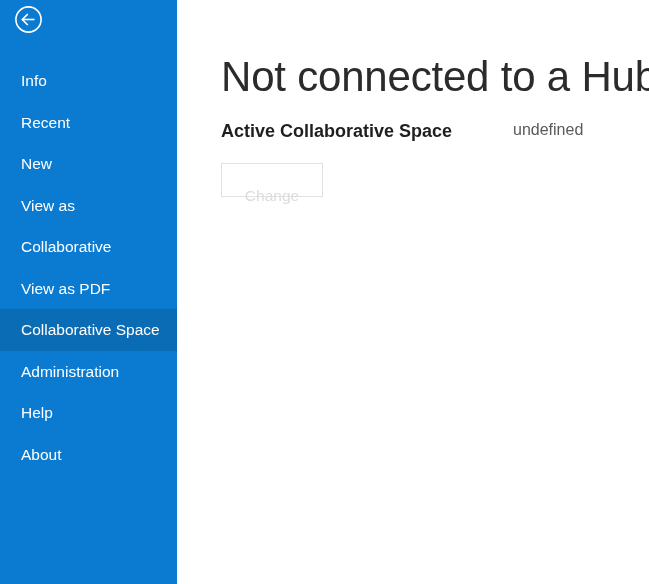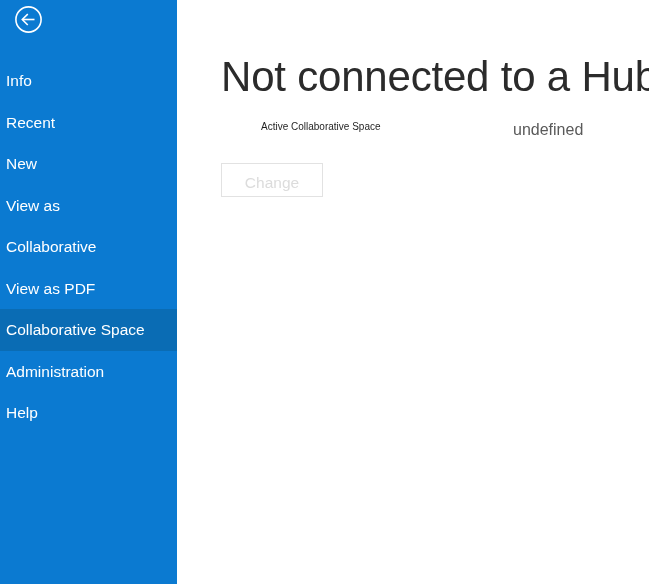--- a/index.html
+++ b/index.html
@@ -46,21 +46,21 @@
     top: 60px;
     width: 177px;
   }
   .nav-item {
     position: relative;
     display: block;
     width: 177px;
     height: 41.5px;
     line-height: 41.5px;
     box-sizing: border-box;
-    padding-left: 6px;
+    padding-left: 21px;
     color: #ffffff;
     font-size: 15.5px;
     font-family: "Liberation Sans", sans-serif;
     white-space: nowrap;
     cursor: pointer;
     background: transparent;
   }
   .nav-item.selected {
     background: #0a6cb4;
   }
@@ -90,25 +90,24 @@
     position: absolute;
     left: 44px;
     top: 121px;
     width: 400px;
     height: 20px;
   }
   .field-label {
     position: absolute;
     left: 0;
     top: 0;
-    font-size: 10px;
-    font-weight: normal;
+    font-size: 18px;
+    font-weight: bold;
     color: #1f1f1f;
     white-space: nowrap;
-    margin-left: 40px;
   }
   .field-value {
     position: absolute;
     left: 292px;
     top: 0;
     font-size: 16px;
     font-weight: 400;
     color: #5a5a5a;
     white-space: nowrap;
   }
@@ -119,21 +118,21 @@
     width: 102px;
     height: 34px;
     box-sizing: border-box;
     border: 1px solid #e2e2e2;
     background: #ffffff;
     color: #dcdcdc;
     font-size: 15.5px;
     font-family: "Liberation Sans", sans-serif;
     line-height: 32px;
     text-align: center;
-    padding: 3px;
+    padding: 16px;
     cursor: default;
   }
 </style>
 </head>
 <body>
 
 <div class="screen">
 
   <div class="sidebar">
 
@@ -150,20 +149,21 @@
     <div class="nav-list">
       <div class="nav-item">Info</div>
       <div class="nav-item">Recent</div>
       <div class="nav-item">New</div>
       <div class="nav-item">View as</div>
       <div class="nav-item">Collaborative</div>
       <div class="nav-item">View as PDF</div>
       <div class="nav-item selected">Collaborative Space</div>
       <div class="nav-item">Administration</div>
       <div class="nav-item">Help</div>
+      <div class="nav-item">About</div>
     </div>
 
   </div>
 
   <div class="content">
 
     <h1 class="page-title">Not connected to a Hub</h1>
 
     <div class="field-row">
       <span class="field-label">Active Collaborative Space</span>

